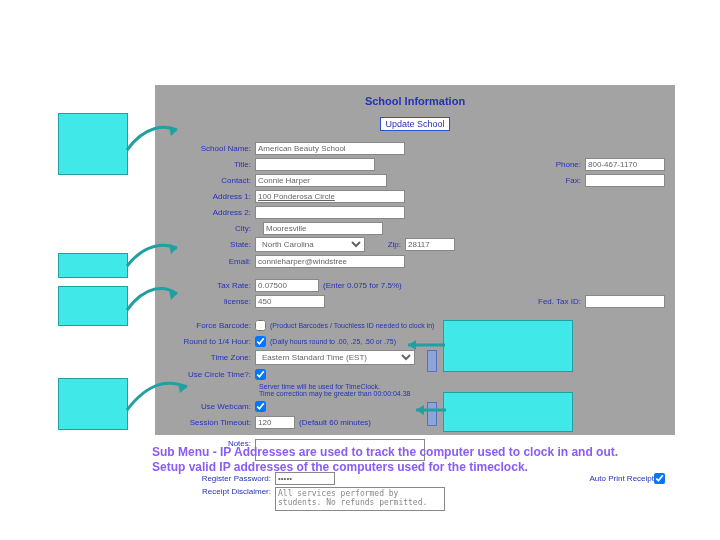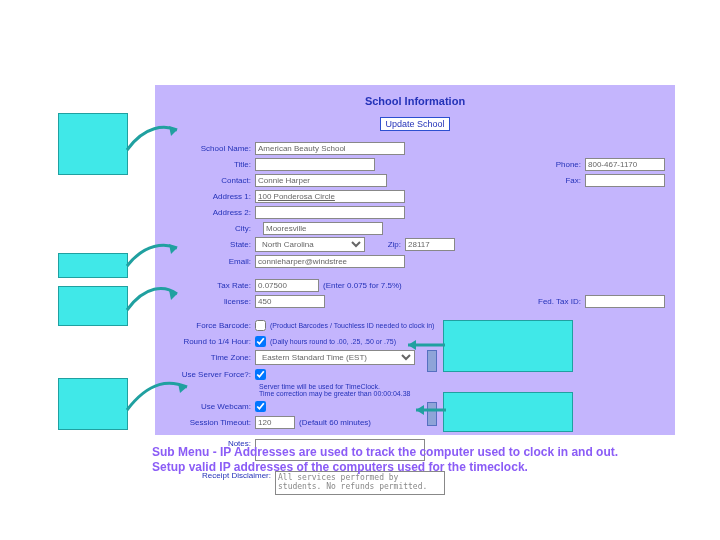--- a/index.html
+++ b/index.html
@@ -1,17 +1,17 @@
 <!DOCTYPE html>
 <html><head>
 <meta charset="utf-8">
 <style>
   * { box-sizing: border-box; margin: 0; padding: 0; }
   body { font-family: Arial, sans-serif; font-size: 9px; background: #fff; width: 720px; height: 540px; position: relative; overflow: hidden; }
-  .panel { position: absolute; left: 155px; top: 85px; width: 520px; height: 350px; background: #c4b5fd; }
+  .panel { position: absolute; left: 155px; top: 85px; width: 520px; height: 350px; background: #a3a3a3; }
   .heading { text-align: center; color: #2432b8; font-weight: bold; font-size: 11px; padding-top: 10px; }
   .update-btn { margin: 10px auto; display: block; background: #fff; border: 1px solid #2d4fd0; color: #2432b8; font-size: 9px; padding: 1px 4px; }
   .form-area { padding: 0 10px 0 10px; color: #2432b8; }
   .row { display: flex; align-items: center; margin-bottom: 2px; min-height: 14px; }
   .lbl { width: 90px; text-align: right; padding-right: 4px; font-size: 8px; color: #2432b8; }
   .lbl2 { width: 40px; text-align: right; padding-right: 4px; font-size: 8px; color: #2432b8; }
   .lbl3 { width: 60px; text-align: right; padding-right: 4px; font-size: 8px; color: #2432b8; }
   input[type=text], input[type=password], textarea, select { font-family: Arial; font-size: 8px; border: 1px solid #888; padding: 1px 2px; background: #fff; color: #666; }
   input[type=checkbox] { width: 11px; height: 11px; }
   .hint { font-size: 8px; color: #2432b8; margin-left: 4px; }
@@ -98,21 +98,21 @@
     <div class="row">
       <span class="lbl">Round to 1/4 Hour:</span>
       <input type="checkbox" checked="" style="">
       <span class="sm">(Daily hours round to .00, .25, .50 or .75)</span>
     </div>
     <div class="row">
       <span class="lbl">Time Zone:</span>
       <select style="width:160px"><option>Eastern Standard Time (EST)</option></select>
     </div>
     <div class="row">
-      <span class="lbl">Use Server Force?:</span>
+      <span class="lbl">Use Circle Time?:</span>
       <input type="checkbox" checked="" style="">
     </div>
     <div class="row">
       <span class="lbl"></span>
       <span class="sm" style="white-space:pre-line">Server time will be used for TimeClock.
 Time correction may be greater than 00:00:04.38</span>
     </div>
     <div class="row">
       <span class="lbl">Use Webcam:</span>
       <input type="checkbox" checked="" style="">
@@ -125,20 +125,27 @@
 
     <div class="spacer-row"></div>
 
     <div class="row" style="align-items:flex-start">
       <span class="lbl">Notes:</span>
       <textarea style="width: 170px; height: 22px;"></textarea>
     </div>
 
     <div class="spacer-row"></div>
 
+    <div class="row">
+      <span class="lbl" style="width:110px">Register Password:</span>
+      <input type="password" style="width: 60px;" value="•••••">
+      <span style="flex:1"></span>
+      <span class="hint">Auto Print Receipt</span>
+      <input type="checkbox" checked="" style="">
+    </div>
     <div class="row" style="align-items:flex-start">
       <span class="lbl" style="width:110px">Receipt Disclaimer:</span>
       <textarea style="width: 170px; height: 24px; font-family: monospace; color: rgb(136, 136, 136);">All services performed by students. No refunds permitted.</textarea>
     </div>
 
   </div>
 
   <div class="scroll-handle" style="left:272px;top:265px;height:22px"></div>
   <div class="scroll-handle" style="left:272px;top:317px;height:24px"></div>
 

